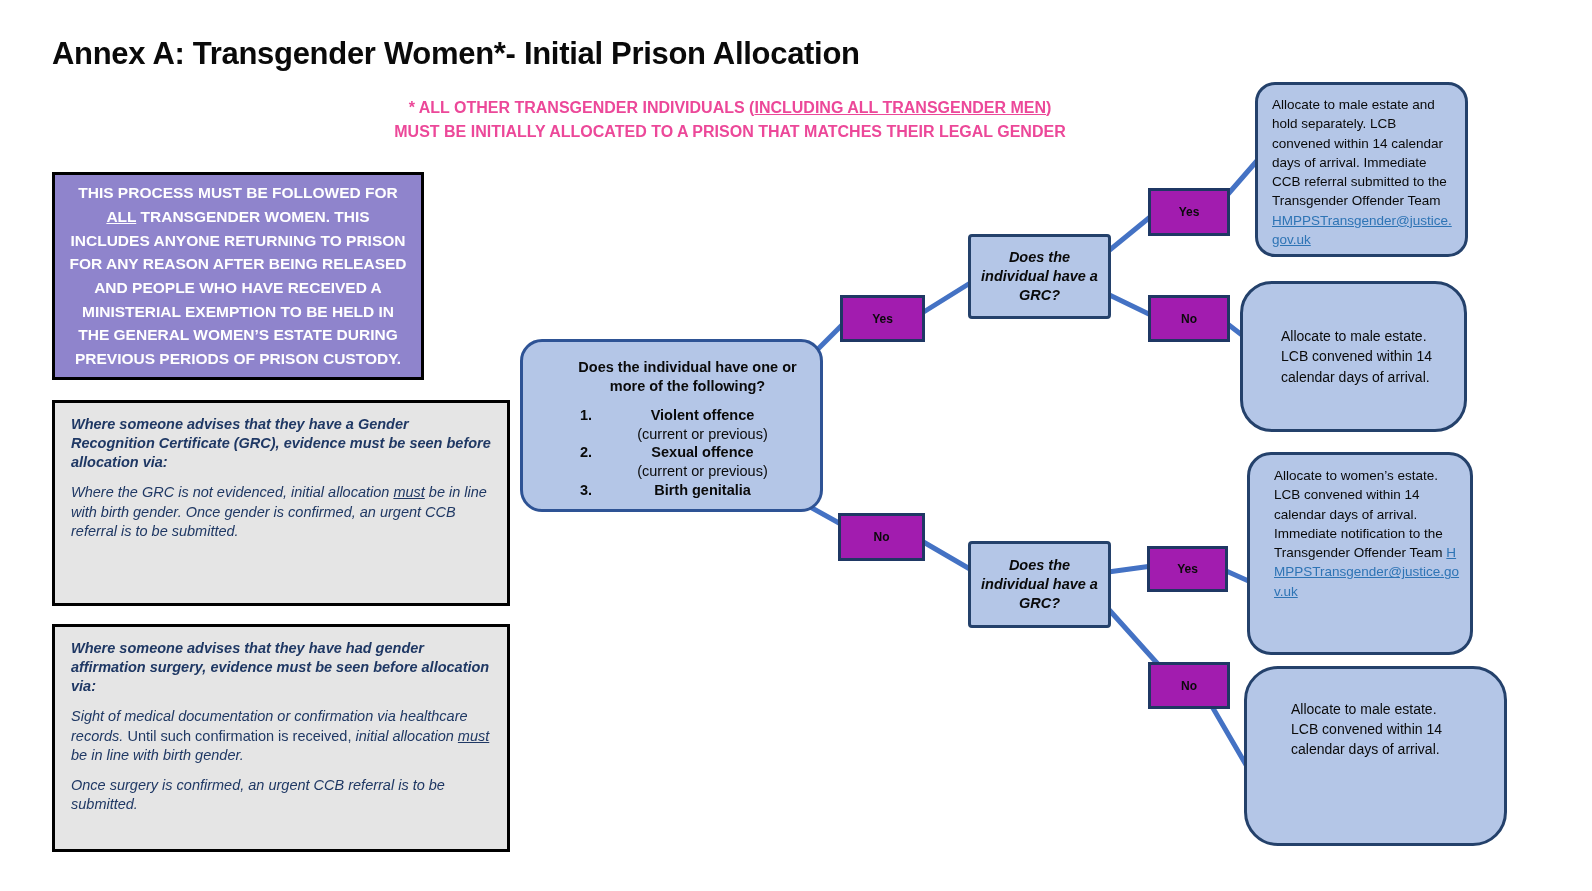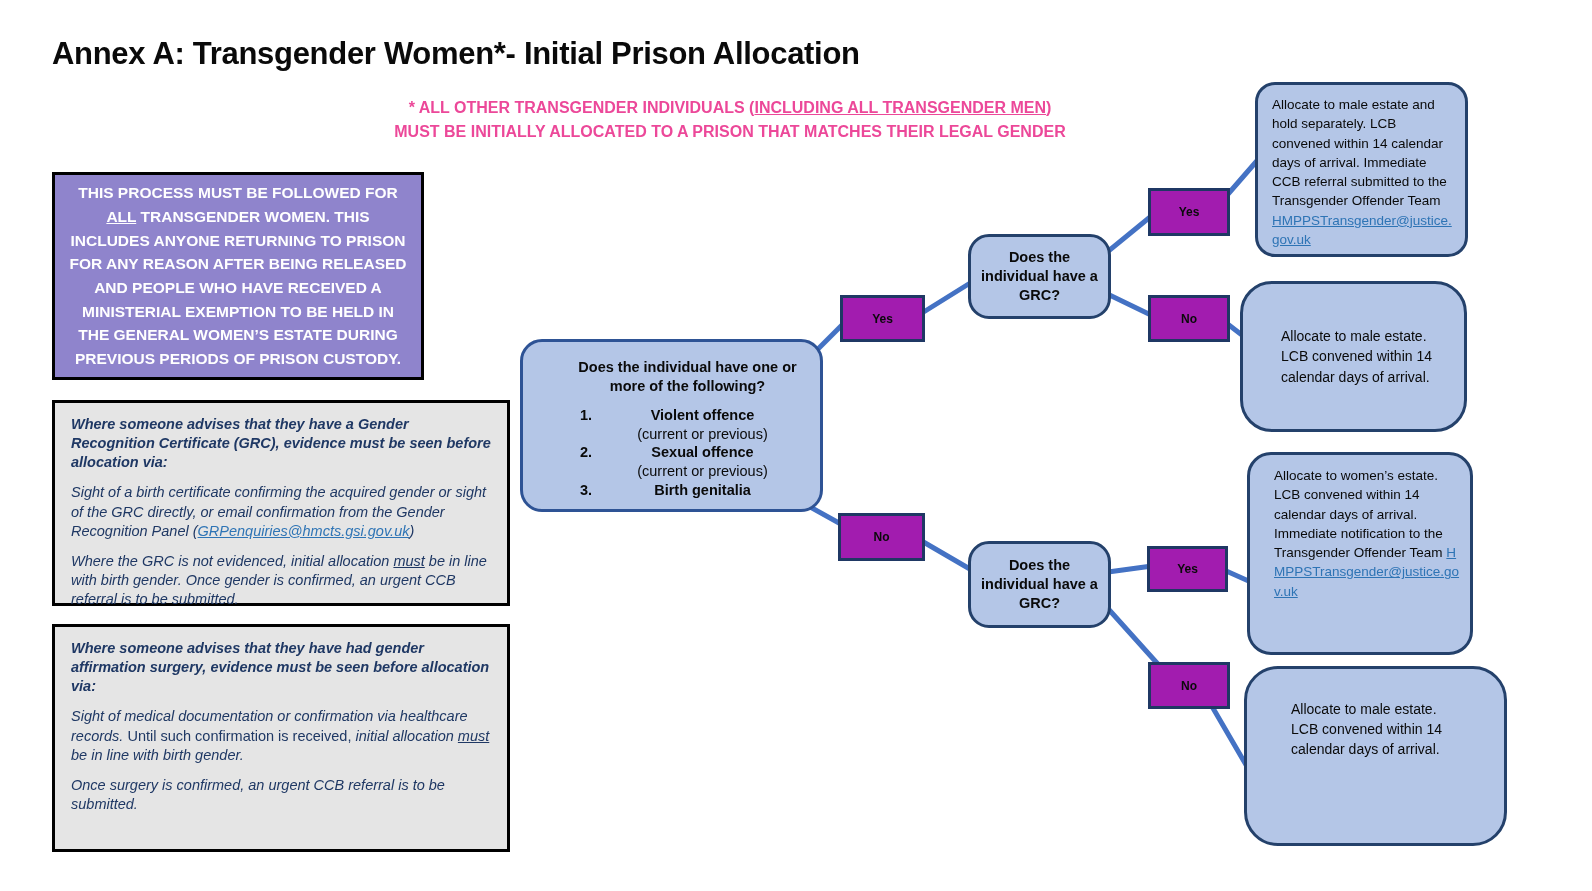--- a/index.html
+++ b/index.html
@@ -56,24 +56,25 @@
     left: 520px; top: 339px; width: 303px; height: 173px;
     border-radius: 22px; border-color: #2e5395;
     padding: 16px 16px 10px 48px; font-size: 14.5px; line-height: 1.3; text-align: center;
   }
   .decision-box .question { font-weight: bold; margin-bottom: 10px; }
   .decision-list { display: grid; grid-template-columns: 30px auto; row-gap: 0px; }
   .decision-list .num { font-weight: bold; }
   .decision-list .label { font-weight: bold; margin-top: 28px; }
   .decision-list .sub { font-weight: normal; }
   .grc-question {
-    width: 143px; border-radius: 21px;
+    width: 143px; border-radius: 4px;
     display: flex; align-items: center; justify-content: center;
     text-align: center; font-weight: bold; font-size: 14.5px; line-height: 1.3;
     padding: 16px 10px;
+    font-style: italic;
   }
   .grc-q-upper { left: 968px; top: 234px; height: 85px; }
   .grc-q-lower { left: 968px; top: 541px; height: 87px; }
   .node {
     position: absolute; background: #a21caf; border: 3px solid #1f3864;
     border-radius: 0; display: flex; align-items: center; justify-content: center;
     font-weight: bold; font-size: 12px; color: #0a0a0a;
   }
   .yes1 { left: 840px; top: 295px; width: 85px; height: 47px; }
   .no1  { left: 838px; top: 513px; width: 87px; height: 48px; }
@@ -126,23 +127,20 @@
 
 <div class="purple-box">
   <div>
     <span>THIS PROCESS MUST BE FOLLOWED FOR </span><span class="u">ALL</span><span> TRANSGENDER WOMEN. THIS INCLUDES ANYONE RETURNING TO PRISON FOR ANY REASON AFTER BEING RELEASED AND PEOPLE WHO HAVE RECEIVED A MINISTERIAL EXEMPTION TO BE HELD IN THE GENERAL WOMEN’S ESTATE DURING PREVIOUS PERIODS OF PRISON CUSTODY.</span>
   </div>
 </div>
 
 <div class="note-box grc">
   <p class="head">Where someone advises that they have a Gender Recognition Certificate (GRC), evidence must be seen before allocation via:</p>
   <p>
-    <span>Sight of a birth certificate confirming the acquired gender or sight of the GRC directly, or email confirmation from the Gender Recognition Panel (</span><a class="doc-link" href="#">GRPenquiries@hmcts.gsi.gov.uk</a><span>)</span>
-  </p>
-  <p>
     <span>Where the GRC is not evidenced, initial allocation </span><span class="u">must</span><span> be in line with birth gender. Once gender is confirmed, an urgent CCB referral is to be submitted.</span>
   </p>
 </div>
 
 <div class="note-box surgery">
   <p class="head">Where someone advises that they have had gender affirmation surgery, evidence must be seen before allocation via:</p>
   <p>
     <span>Sight of medical documentation or confirmation via healthcare records.</span><span class="upright"> Until such confirmation is received, </span><span>initial allocation </span><span class="u">must</span><span> be in line with birth gender.</span>
   </p>
   <p>Once surgery is confirmed, an urgent CCB referral is to be submitted.</p>

